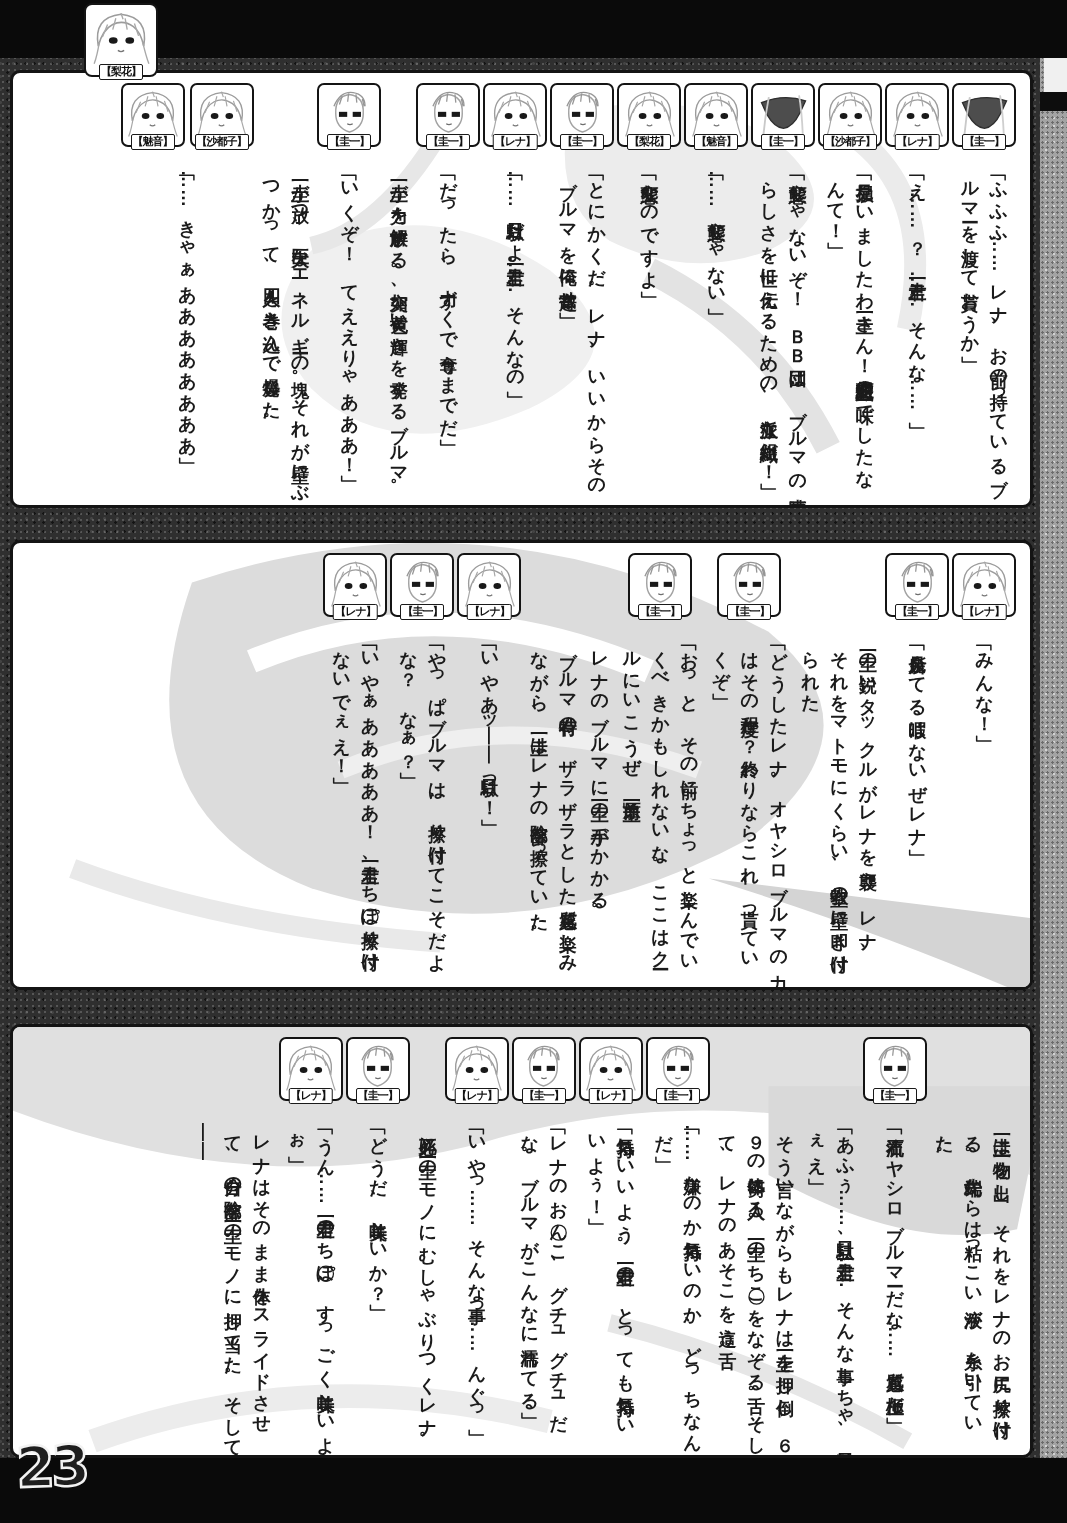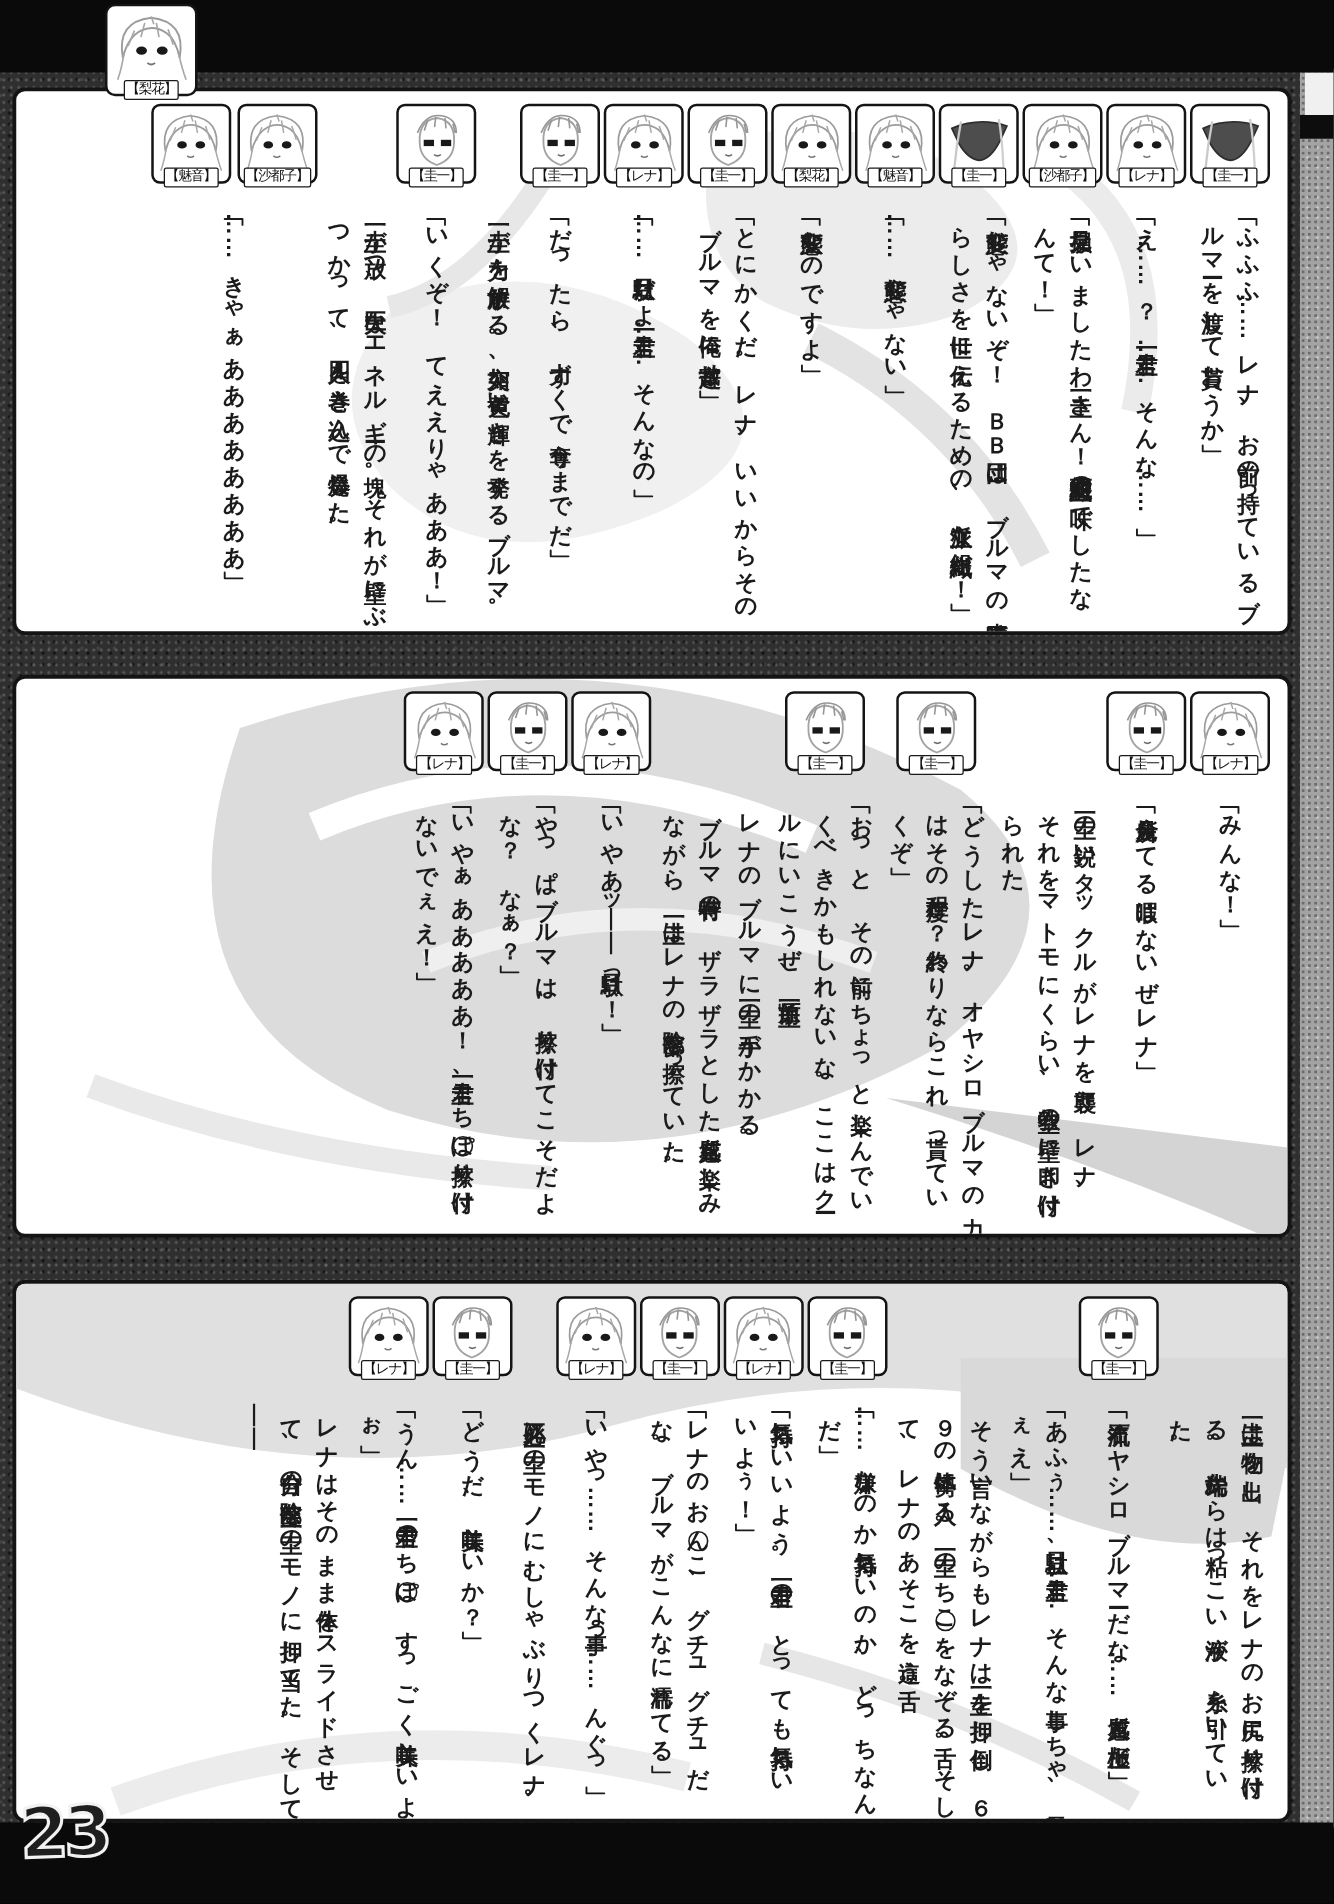--- a/index.html
+++ b/index.html
@@ -44,21 +44,21 @@
   .icon-slot{height:84px;display:flex;flex-direction:row;gap:5px;margin-bottom:2px;}
   .icon-box{
     position:relative;width:64px;height:64px;background:#fff;
     border:2.5px solid #141414;border-radius:7px;box-sizing:border-box;
     display:inline-flex;align-items:center;justify-content:center;flex:0 0 auto;
   }
   .icon-box svg{width:55px;height:55px;display:block;}
   .icon-label{
     position:absolute;bottom:-5px;left:50%;transform:translateX(-50%);
     background:#fff;border:1px solid #1a1a1a;border-radius:2px;
-    font-size:11px;font-weight:normal;color:#111;line-height:1.25;
+    font-size:11px;font-weight:bold;color:#111;line-height:1.25;
     padding:0 1px;white-space:nowrap;letter-spacing:-1px;margin-top:45px;
   }
   .vtext{
     writing-mode:vertical-rl;text-orientation:mixed;
     font-size:18px;font-weight:600;color:#1b1b1b;
     line-height:1.6;letter-spacing:1px;
   }
   .p1 .vtext{height:330px;}
   .p2 .vtext{height:342px;}
   .p3 .vtext{height:326px;}

